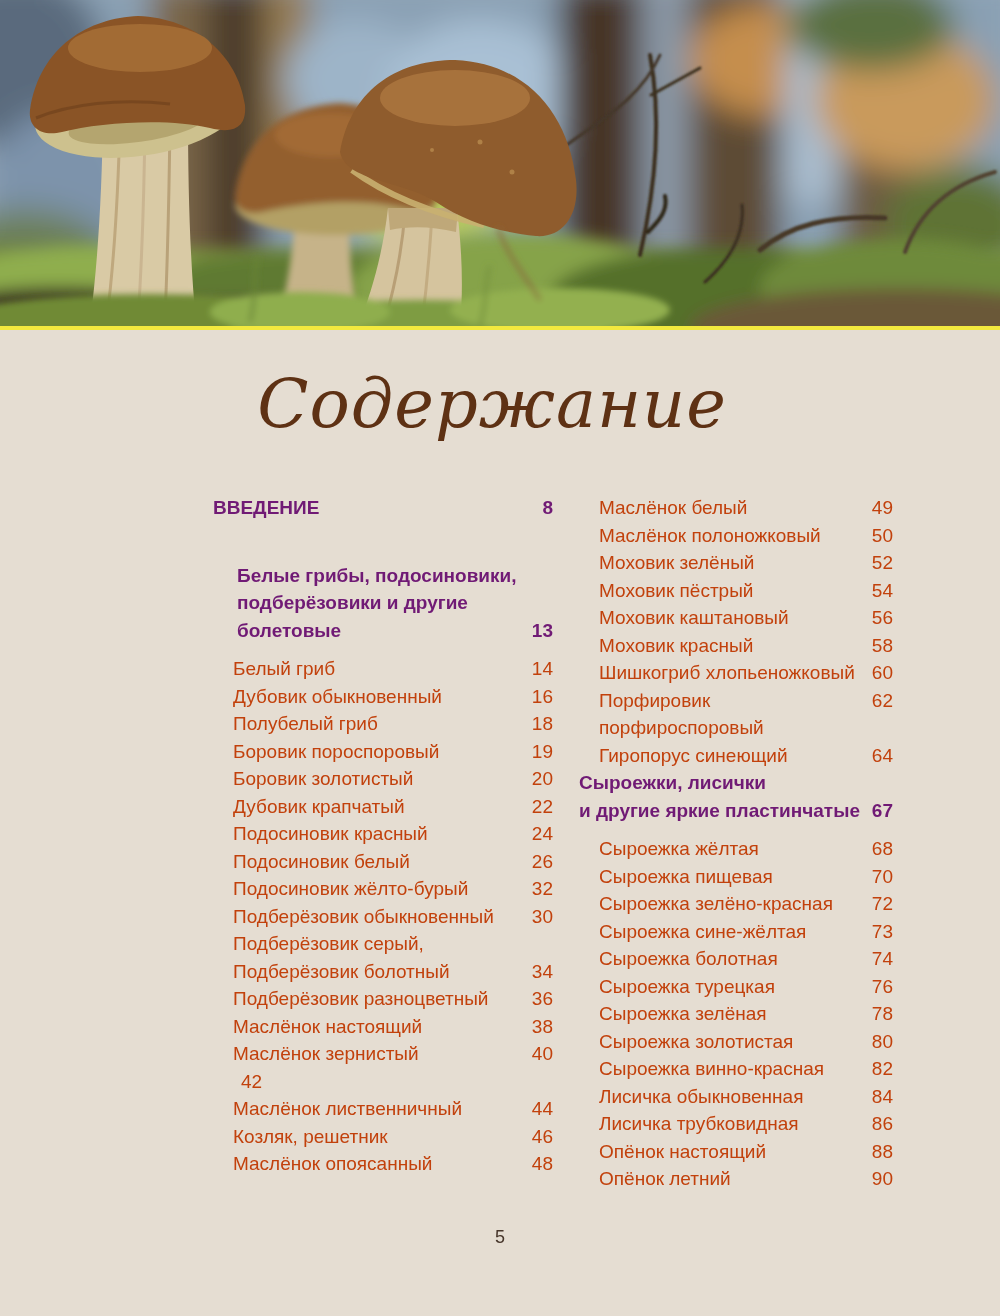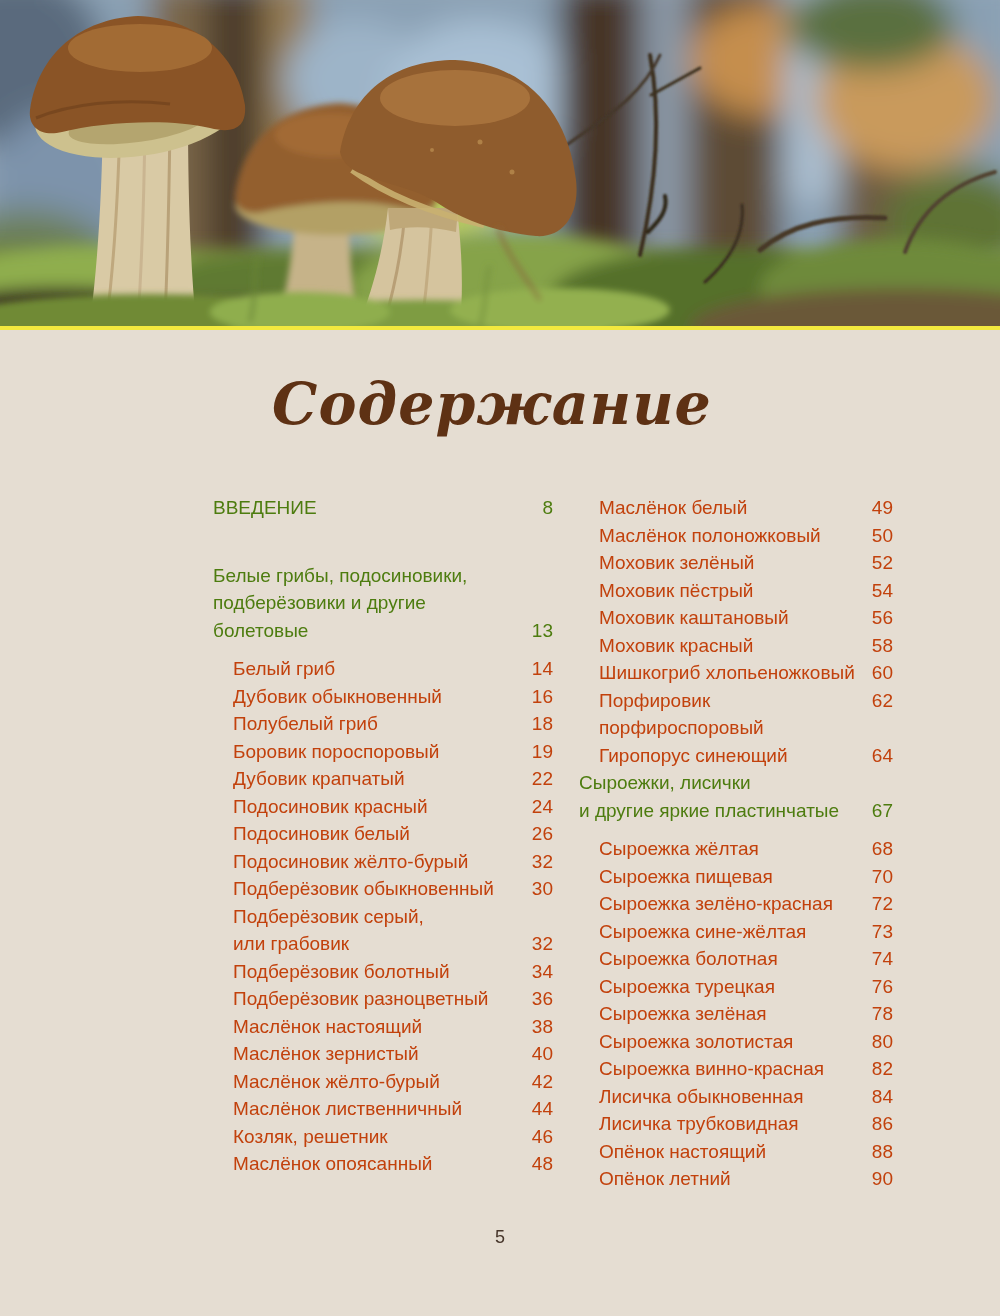--- a/index.html
+++ b/index.html
@@ -15,36 +15,36 @@
     position:absolute;left:0;top:0;width:1000px;height:326px;
     border-bottom:4px solid #f2e93e;
     overflow:hidden;
   }
   .photo svg{display:block;}
   
   .book-title{
     position:absolute;left:0;top:364px;width:984px;
     text-align:center;
     font-family:"DejaVu Serif", serif;
-    font-style:italic;font-weight:bold;
-    font-size:57px;line-height:80px;
+    font-style:italic;font-weight:normal;
+    font-size:67px;line-height:80px;
     color:#5e3114;letter-spacing:1px;
   }
   
   .toc-col{position:absolute;top:494px;}
   .col-left{left:213px;width:340px;}
   .col-right{left:579px;width:314px;}
   .toc-row{margin:0;}
   .toc-line{
     display:flex;justify-content:space-between;align-items:baseline;
     line-height:27.5px;font-size:19px;
   }
-  .toc-row.heading{color:#4d7c0f;font-weight:normal;}
+  .toc-row.heading{color:#701a75;font-weight:bold;}
   .toc-row.entry{color:#c2410c;padding-left:20px;}
-  .col-left .toc-row.heading:not(:first-child){margin-top:40px;}
+  .col-left .toc-row.heading:not(:first-child){margin-top:40px;margin-left:24px;}
   .col-right .toc-row.heading:not(:first-child){}
   .toc-row.heading + .toc-row.entry{margin-top:11px;}
   .toc-page{padding-left:8px;white-space:nowrap;}
   
   .folio{
     position:absolute;left:0;top:1226px;width:1000px;
     text-align:center;font-size:18px;color:#46352a;line-height:22px;
   }
 </style>
 </head>
@@ -197,20 +197,26 @@
         </div>
       </div>
       <div class="toc-row entry">
         <div class="toc-line">
           <span class="toc-label">Боровик пороспоровый</span>
           <span class="toc-page">19</span>
         </div>
       </div>
       <div class="toc-row entry">
         <div class="toc-line">
+          <span class="toc-label">Боровик золотистый</span>
+          <span class="toc-page">20</span>
+        </div>
+      </div>
+      <div class="toc-row entry">
+        <div class="toc-line">
           <span class="toc-label">Дубовик крапчатый</span>
           <span class="toc-page">22</span>
         </div>
       </div>
       <div class="toc-row entry">
         <div class="toc-line">
           <span class="toc-label">Подосиновик красный</span>
           <span class="toc-page">24</span>
         </div>
       </div>
@@ -229,24 +235,20 @@
       <div class="toc-row entry">
         <div class="toc-line">
           <span class="toc-label">Подберёзовик обыкновенный</span>
           <span class="toc-page">30</span>
         </div>
       </div>
       <div class="toc-row entry">
         <div class="toc-line">
           <span class="toc-label">Подберёзовик серый,</span>
         </div>
-        <div class="toc-line">
-          <span class="toc-label">или грабовик</span>
-          <span class="toc-page">32</span>
-        </div>
       </div>
       <div class="toc-row entry">
         <div class="toc-line">
           <span class="toc-label">Подберёзовик болотный</span>
           <span class="toc-page">34</span>
         </div>
       </div>
       <div class="toc-row entry">
         <div class="toc-line">
           <span class="toc-label">Подберёзовик разноцветный</span>
@@ -260,21 +262,20 @@
         </div>
       </div>
       <div class="toc-row entry">
         <div class="toc-line">
           <span class="toc-label">Маслёнок зернистый</span>
           <span class="toc-page">40</span>
         </div>
       </div>
       <div class="toc-row entry">
         <div class="toc-line">
-          <span class="toc-label">Маслёнок жёлто-бурый</span>
           <span class="toc-page">42</span>
         </div>
       </div>
       <div class="toc-row entry">
         <div class="toc-line">
           <span class="toc-label">Маслёнок лиственничный</span>
           <span class="toc-page">44</span>
         </div>
       </div>
       <div class="toc-row entry">

